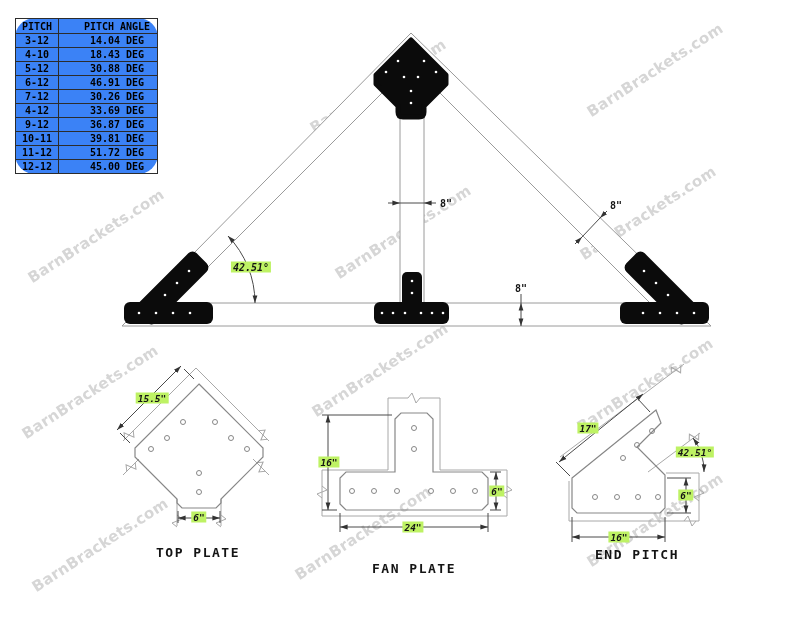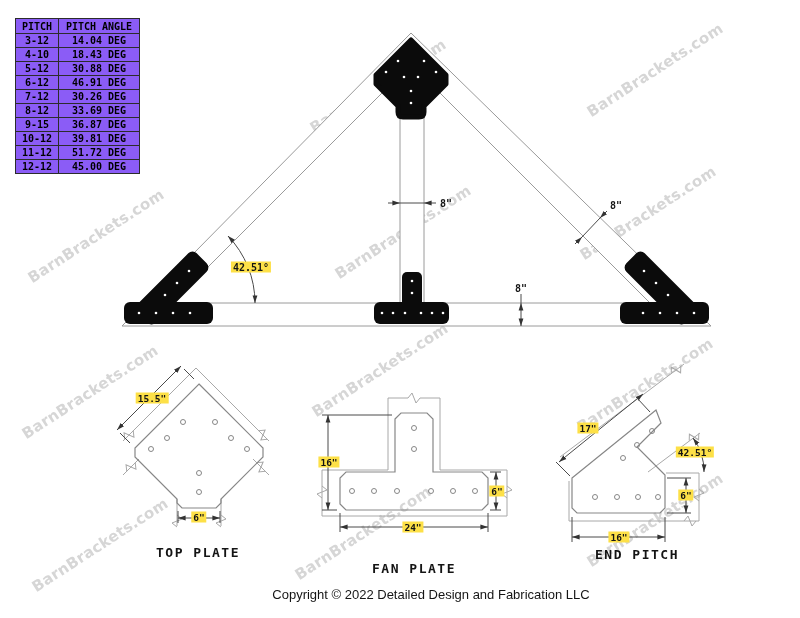--- a/index.html
+++ b/index.html
@@ -6,32 +6,32 @@
   #canvas{position:relative;width:800px;height:618px;background:#ffffff;overflow:hidden;
           font-family:"DejaVu Sans Mono",monospace;}
   
   .wm{position:absolute;white-space:nowrap;color:#d6d6d6;font-family:"DejaVu Sans",sans-serif;
       font-size:15px;font-weight:600;letter-spacing:.3px;
       transform:translate(-50%,-50%) rotate(-33deg);z-index:1;}
   svg.draw{position:absolute;left:0;top:0;z-index:2;}
   
   .lbl{position:absolute;z-index:3;transform:translate(-50%,-50%);color:#141414;
        font-size:9.5px;font-weight:bold;white-space:nowrap;letter-spacing:0;}
-  .lbl.bg{background:#fde047;padding:0 2px;}
+  .lbl.bg{background:#bef264;padding:0 2px;font-style:italic;}
   .lbl.big{font-size:10px;}
   .lbl.title{letter-spacing:1.5px;font-size:13px;}
   
   #pitch-table{position:absolute;left:15px;top:18px;z-index:3;border-collapse:collapse;
-               background:#8b5cf6;}
+               background:#3b82f6;border-radius:20px;}
   #pitch-table th,#pitch-table td{border:1px solid #2c2c2c;font-size:10px;font-weight:bold;
      text-align:center;padding:0;height:13px;line-height:13px;color:#000;
      font-family:"DejaVu Sans Mono",monospace;white-space:nowrap;}
   #pitch-table th{height:14px;font-size:10px;}
   #pitch-table .c1{width:42px;}
-  #pitch-table .c2{width:80px;}
+  #pitch-table .c2{width:80px;padding-left:18px;}
   #copyright{position:absolute;z-index:3;left:431px;top:594px;transform:translate(-50%,-50%);
      font-family:"Liberation Sans",sans-serif;font-size:13px;color:#151515;white-space:nowrap;}
 </style>
 </head>
 <body>
 
 <div id="canvas">
 
   <span class="wm" style="left:378px;top:86px">BarnBrackets.com</span>
   <span class="wm" style="left:655px;top:70px">BarnBrackets.com</span>
@@ -278,29 +278,29 @@
         </tr>
         <tr>
           <td class="c1">6-12</td>
           <td class="c2">46.91 DEG</td>
         </tr>
         <tr>
           <td class="c1">7-12</td>
           <td class="c2">30.26 DEG</td>
         </tr>
         <tr>
-          <td class="c1">8-12</td>
+          <td class="c1">4-12</td>
           <td class="c2">33.69 DEG</td>
         </tr>
         <tr>
-          <td class="c1">9-15</td>
+          <td class="c1">9-12</td>
           <td class="c2">36.87 DEG</td>
         </tr>
         <tr>
-          <td class="c1">10-12</td>
+          <td class="c1">10-11</td>
           <td class="c2">39.81 DEG</td>
         </tr>
         <tr>
           <td class="c1">11-12</td>
           <td class="c2">51.72 DEG</td>
         </tr>
         <tr>
           <td class="c1">12-12</td>
           <td class="c2">45.00 DEG</td>
         </tr>
@@ -320,14 +320,13 @@
   <span class="lbl bg" style="left:413px;top:527px">24"</span>
   <span class="lbl bg" style="left:497px;top:491px">6"</span>
   <span class="lbl title" style="left:414px;top:568px">FAN PLATE</span>
 
   <span class="lbl bg" style="left:588px;top:428px">17"</span>
   <span class="lbl bg" style="left:695px;top:452px">42.51°</span>
   <span class="lbl bg" style="left:686px;top:495px">6"</span>
   <span class="lbl bg" style="left:619px;top:537px">16"</span>
   <span class="lbl title" style="left:637px;top:554px">END PITCH</span>
 
-  <div id="copyright">Copyright © 2022 Detailed Design and Fabrication LLC</div>
 </div>
 
 </body></html>

